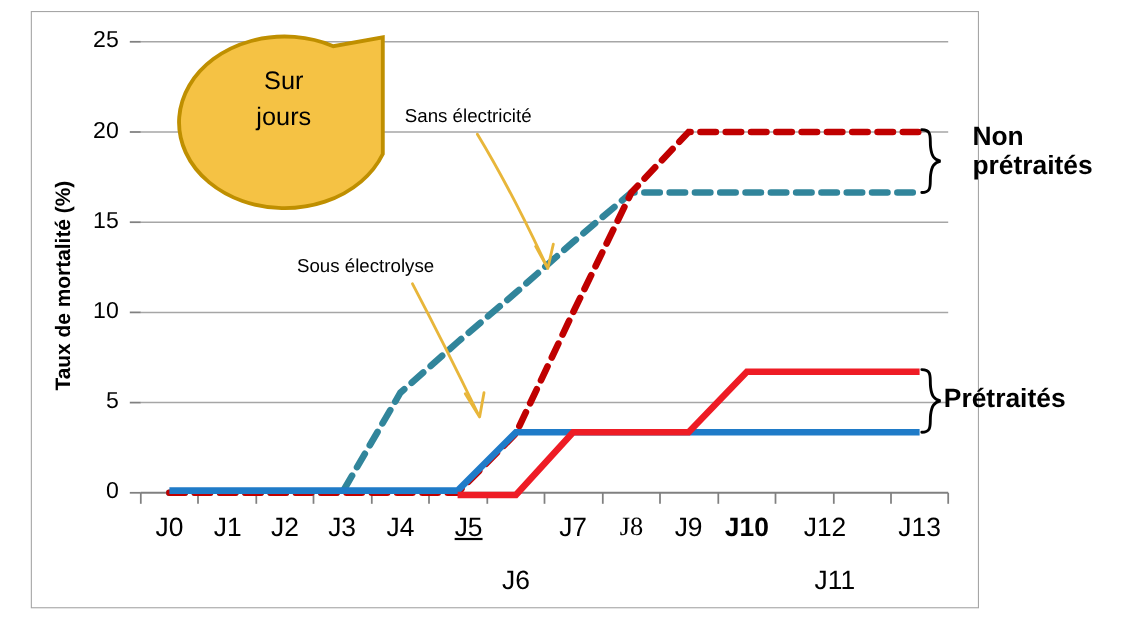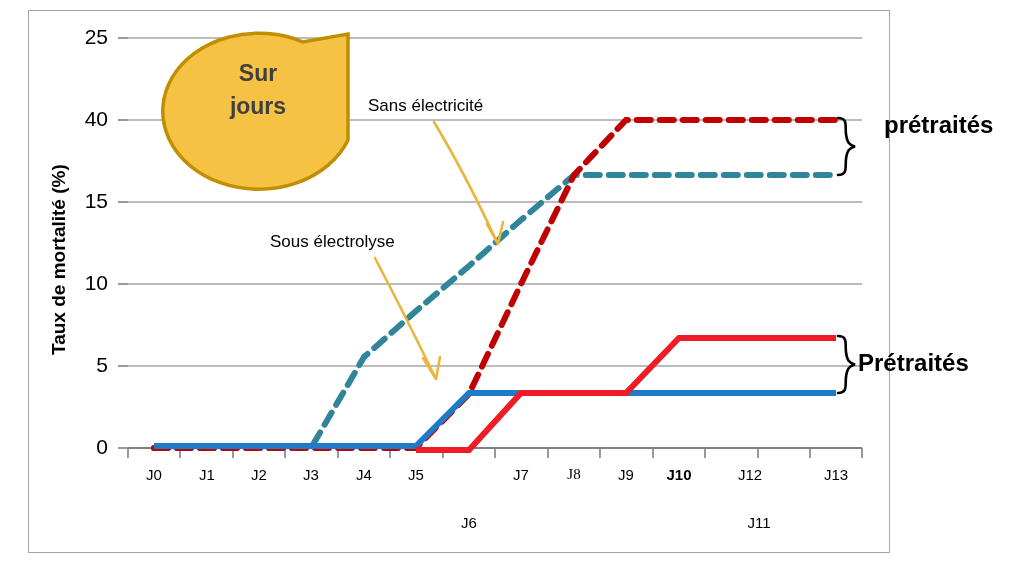--- a/index.html
+++ b/index.html
@@ -11,32 +11,32 @@
   #chart-frame{position:absolute;left:28px;top:10px;width:862px;height:543px;
       border:1px solid #a6a6a6;background:#ffffff;box-sizing:border-box;}
 
   
   .layer{position:absolute;left:0;top:0;width:1020px;height:568px;}
 
   
   .txt{position:absolute;white-space:nowrap;color:#000000;}
 
   .ytick{font-size:21px;text-align:right;width:46px;}
-  .xtick{font-size:15px;text-align:center;width:60px;}
+  .xtick{font-size:24px;text-align:center;width:60px;}
 
   .axis-title-x{font-size:19px;font-weight:bold;letter-spacing:0px;}
   .axis-title-y{font-size:19px;font-weight:bold;transform-origin:0 0;
       transform:rotate(-90deg);}
 
   .anno{font-size:17px;}
 
   .brace-label{font-size:24px;font-weight:bold;line-height:1.07;}
 
   .callout-text{position:absolute;text-align:center;font-size:23px;
-      font-weight:bold;color:#404040;line-height:1.42;width:160px;}
+      font-weight:normal;color:#000000;line-height:1.42;width:160px;}
 </style>
 </head>
 <body>
 
 <div id="stage">
 
   <div id="chart-frame"></div>
 
   <svg class="layer" viewBox="0 0 1020 568" xmlns="http://www.w3.org/2000/svg">
 
@@ -109,32 +109,32 @@
              C 845,167 848,175 838,175" fill="none" stroke="#000000" stroke-width="2.6" stroke-linecap="round"></path>
 
     <path d="M 838,336
              C 848,336 845,344 846,352
              C 847,360 849,363 855,364.5
              C 849,366 847,369 846,377
              C 845,385 848,393 838,393" fill="none" stroke="#000000" stroke-width="2.6" stroke-linecap="round"></path>
   </svg>
 
   <div class="txt ytick" style="left:62px;top:25px;">25</div>
-  <div class="txt ytick" style="left:62px;top:107px;">40</div>
+  <div class="txt ytick" style="left:62px;top:107px;">20</div>
   <div class="txt ytick" style="left:62px;top:189px;">15</div>
   <div class="txt ytick" style="left:62px;top:271px;">10</div>
   <div class="txt ytick" style="left:62px;top:353px;">5</div>
   <div class="txt ytick" style="left:62px;top:435px;">0</div>
 
   <div class="txt xtick" style="left:124px;top:466px;">J0</div>
   <div class="txt xtick" style="left:177px;top:466px;">J1</div>
   <div class="txt xtick" style="left:229px;top:466px;">J2</div>
   <div class="txt xtick" style="left:281px;top:466px;">J3</div>
   <div class="txt xtick" style="left:334px;top:466px;">J4</div>
-  <div class="txt xtick" style="left:386px;top:466px;">J5</div>
+  <div class="txt xtick" style="left:396px;top:466px;text-decoration:underline;">J5</div>
   <div class="txt xtick" style="left:439px;top:466px;margin-top:48px;">J6</div>
   <div class="txt xtick" style="left:491px;top:466px;">J7</div>
   <div class="txt xtick" style="left:544px;top:466px;font-family:Liberation Serif, serif;">J8</div>
   <div class="txt xtick" style="left:596px;top:466px;">J9</div>
   <div class="txt xtick" style="left:649px;top:466px;font-weight:bold;">J10</div>
   <div class="txt xtick" style="left:729px;top:466px;margin-top:48px;">J11</div>
   <div class="txt xtick" style="left:720px;top:466px;">J12</div>
   <div class="txt xtick" style="left:806px;top:466px;">J13</div>
 
 
@@ -143,20 +143,21 @@
   <div class="txt anno" style="left:368px;top:96px;">Sans électricité</div>
 
   <div class="txt anno" style="left:270px;top:232px;">Sous électrolyse</div>
 
   <div class="callout-text" style="left:178px;top:57px;">
     <div>Sur</div>
     <div>jours</div>
   </div>
 
   <div class="txt brace-label" style="left:884px;top:112px;">
+    <div>Non</div>
     <div>prétraités</div>
   </div>
 
   <div class="txt brace-label" style="left:858px;top:350px;">
     <div>Prétraités</div>
   </div>
 
 </div>
 
 </body></html>

